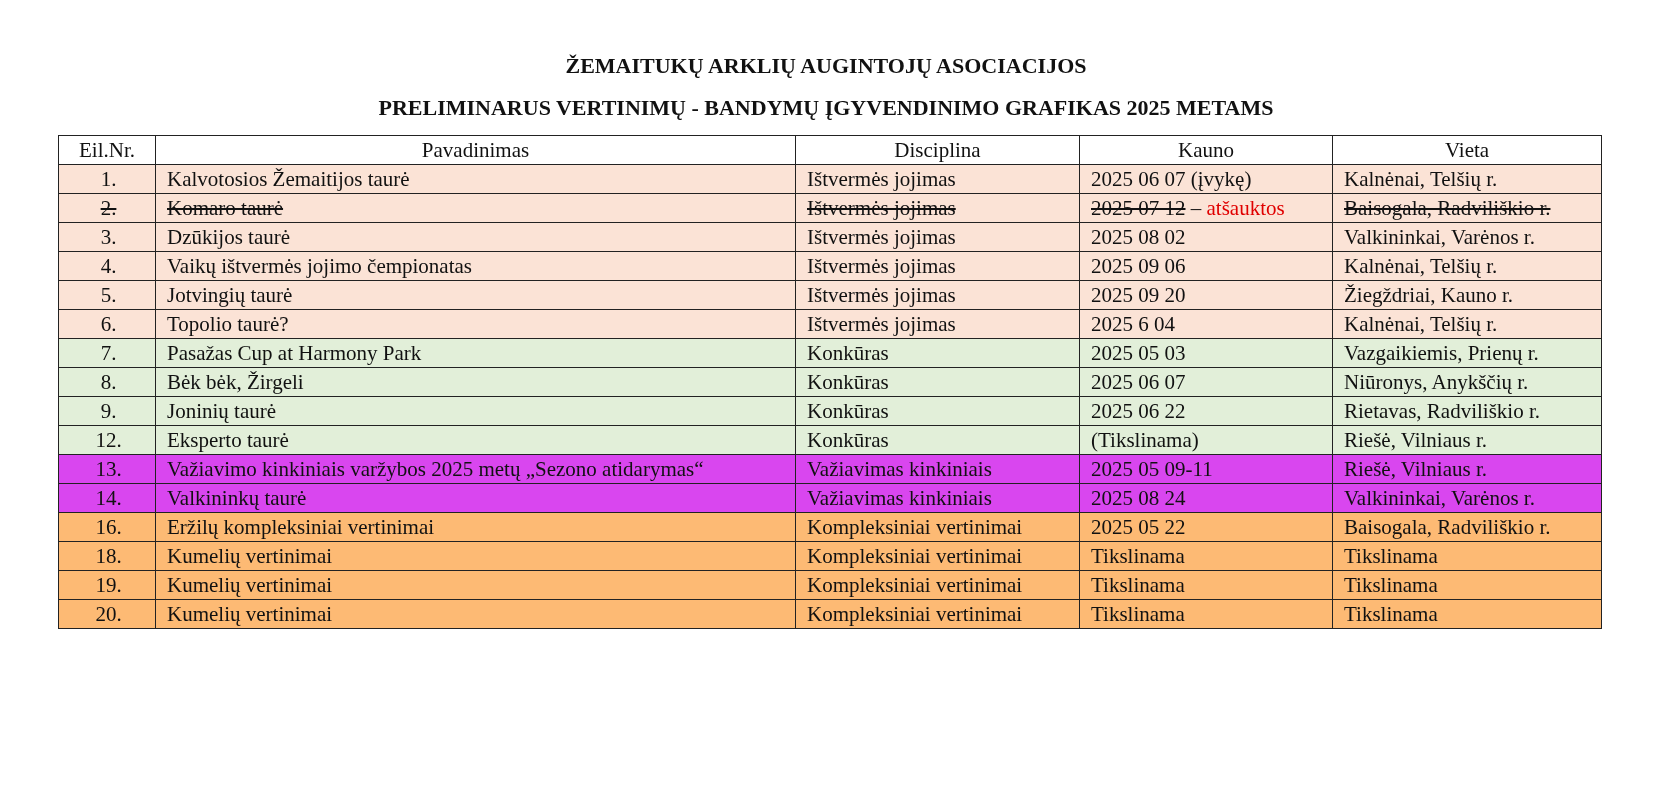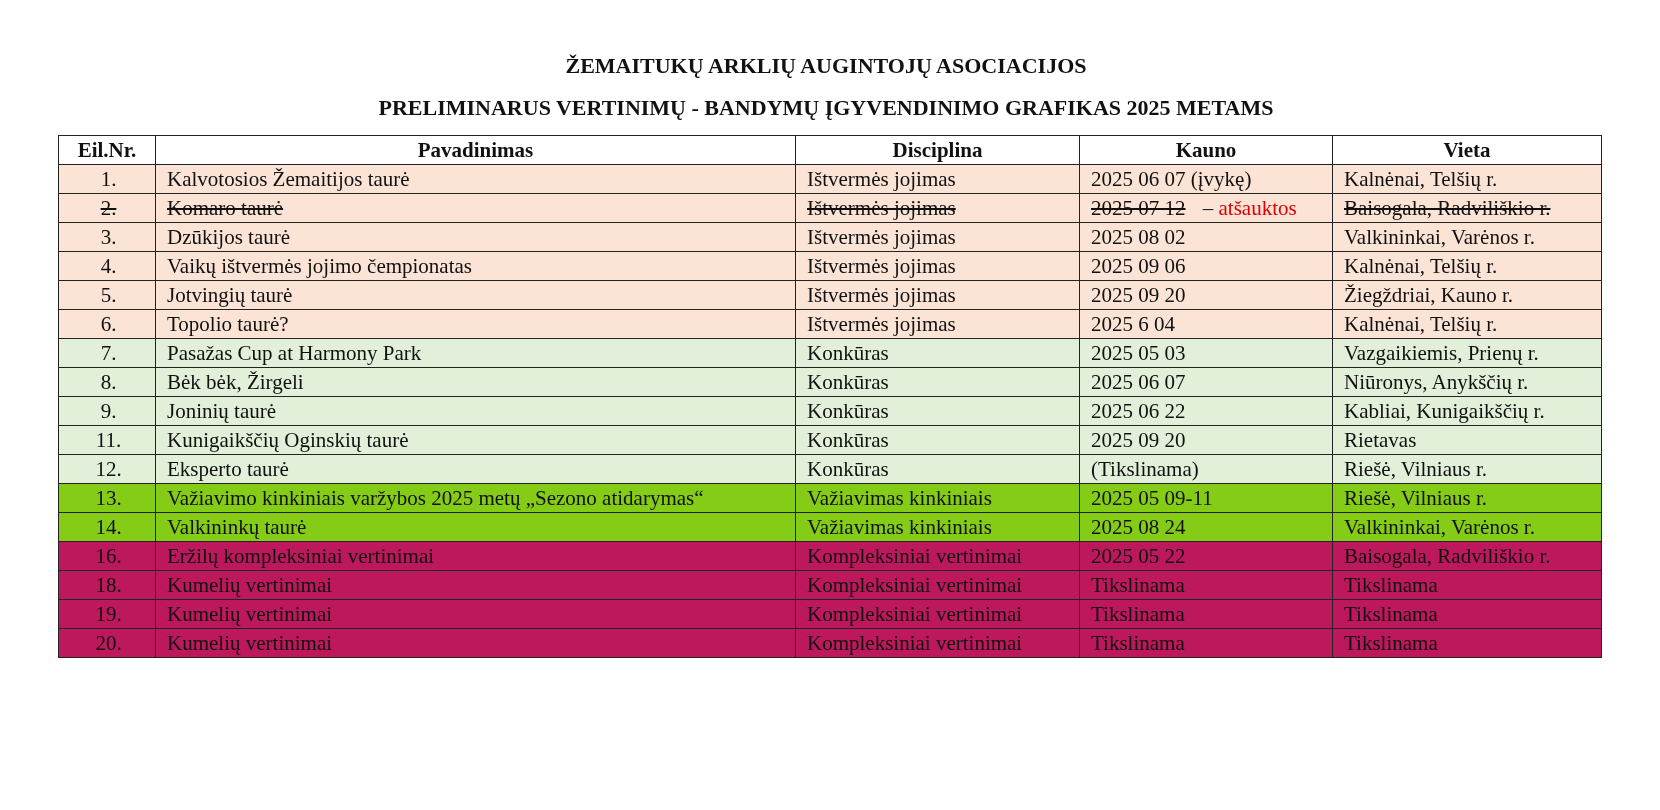--- a/index.html
+++ b/index.html
@@ -2,28 +2,28 @@
 <html><head>
 <meta charset="utf-8">
 <style>
   html, body { margin: 0; padding: 0; background: #ffffff; }
   body { width: 1660px; height: 810px; position: relative; font-family: "Liberation Serif", serif; color: #111; overflow: hidden; }
   .title { position: absolute; left: 0; width: 1660px; text-align: center; font-weight: bold; font-size: 22px; }
   .t1 { top: 53px; left: -4px; }
   .t2 { top: 95px; left: -4px; }
   table { position: absolute; left: 58px; top: 135px; border-collapse: collapse; table-layout: fixed; width: 1543px; }
   td, th { border: 1px solid #222; height: 28px; padding: 0 0 0 11px; font-size: 21px; font-weight: normal; white-space: nowrap; overflow: hidden; line-height: 28px; text-align: left; }
-  th { font-weight: bold; text-align: center; padding: 0; background: #ffffff; }
+  th { font-weight: normal; text-align: center; padding: 0; background: #ffffff; }
   td.num { text-align: center; padding: 0 0 0 3px; }
   tr.cat-endurance td { background: #fbe3d6; }
   tr.cat-jumping td { background: #e2efd9; }
-  tr.cat-driving td { background: #84cc16; margin-left: 44px; }
-  tr.cat-eval td { background: #be185d; }
+  tr.cat-driving td { background: #d946ef; margin-left: 44px; }
+  tr.cat-eval td { background: #fdba74; }
   tr.cancelled td .strike { text-decoration: line-through; }
-  .cancel-note { color: #e00000; text-decoration: none; margin-left: 12px; }
+  .cancel-note { color: #e00000; text-decoration: none; }
 </style>
 </head>
 <body>
 
 <div class="title t1">ŽEMAITUKŲ ARKLIŲ AUGINTOJŲ ASOCIACIJOS</div>
 <div class="title t2">PRELIMINARUS VERTINIMŲ - BANDYMŲ ĮGYVENDINIMO GRAFIKAS 2025 METAMS</div>
 
 <table>
   <colgroup>
     <col style="width:97px">
@@ -96,28 +96,21 @@
         <td><span class="strike">Bėk bėk, Žirgeli</span></td>
         <td><span class="strike">Konkūras</span></td>
         <td><span class="strike">2025 06 07</span></td>
         <td><span class="strike">Niūronys, Anykščių r.</span></td>
       </tr>
       <tr class="cat-jumping">
         <td class="num"><span class="strike">9.</span></td>
         <td><span class="strike">Joninių taurė</span></td>
         <td><span class="strike">Konkūras</span></td>
         <td><span class="strike">2025 06 22</span></td>
-        <td><span class="strike">Kabliai, Kunigaikščių r.</span></td>
-      </tr>
-      <tr class="cat-jumping">
-        <td class="num"><span class="strike">11.</span></td>
-        <td><span class="strike">Kunigaikščių Oginskių taurė</span></td>
-        <td><span class="strike">Konkūras</span></td>
-        <td><span class="strike">2025 09 20</span></td>
-        <td><span class="strike">Rietavas</span></td>
+        <td><span class="strike">Rietavas, Radviliškio r.</span></td>
       </tr>
       <tr class="cat-jumping">
         <td class="num"><span class="strike">12.</span></td>
         <td><span class="strike">Eksperto taurė</span></td>
         <td><span class="strike">Konkūras</span></td>
         <td><span class="strike">(Tikslinama)</span></td>
         <td><span class="strike">Riešė, Vilniaus r.</span></td>
       </tr>
       <tr class="cat-driving">
         <td class="num"><span class="strike">13.</span></td>

